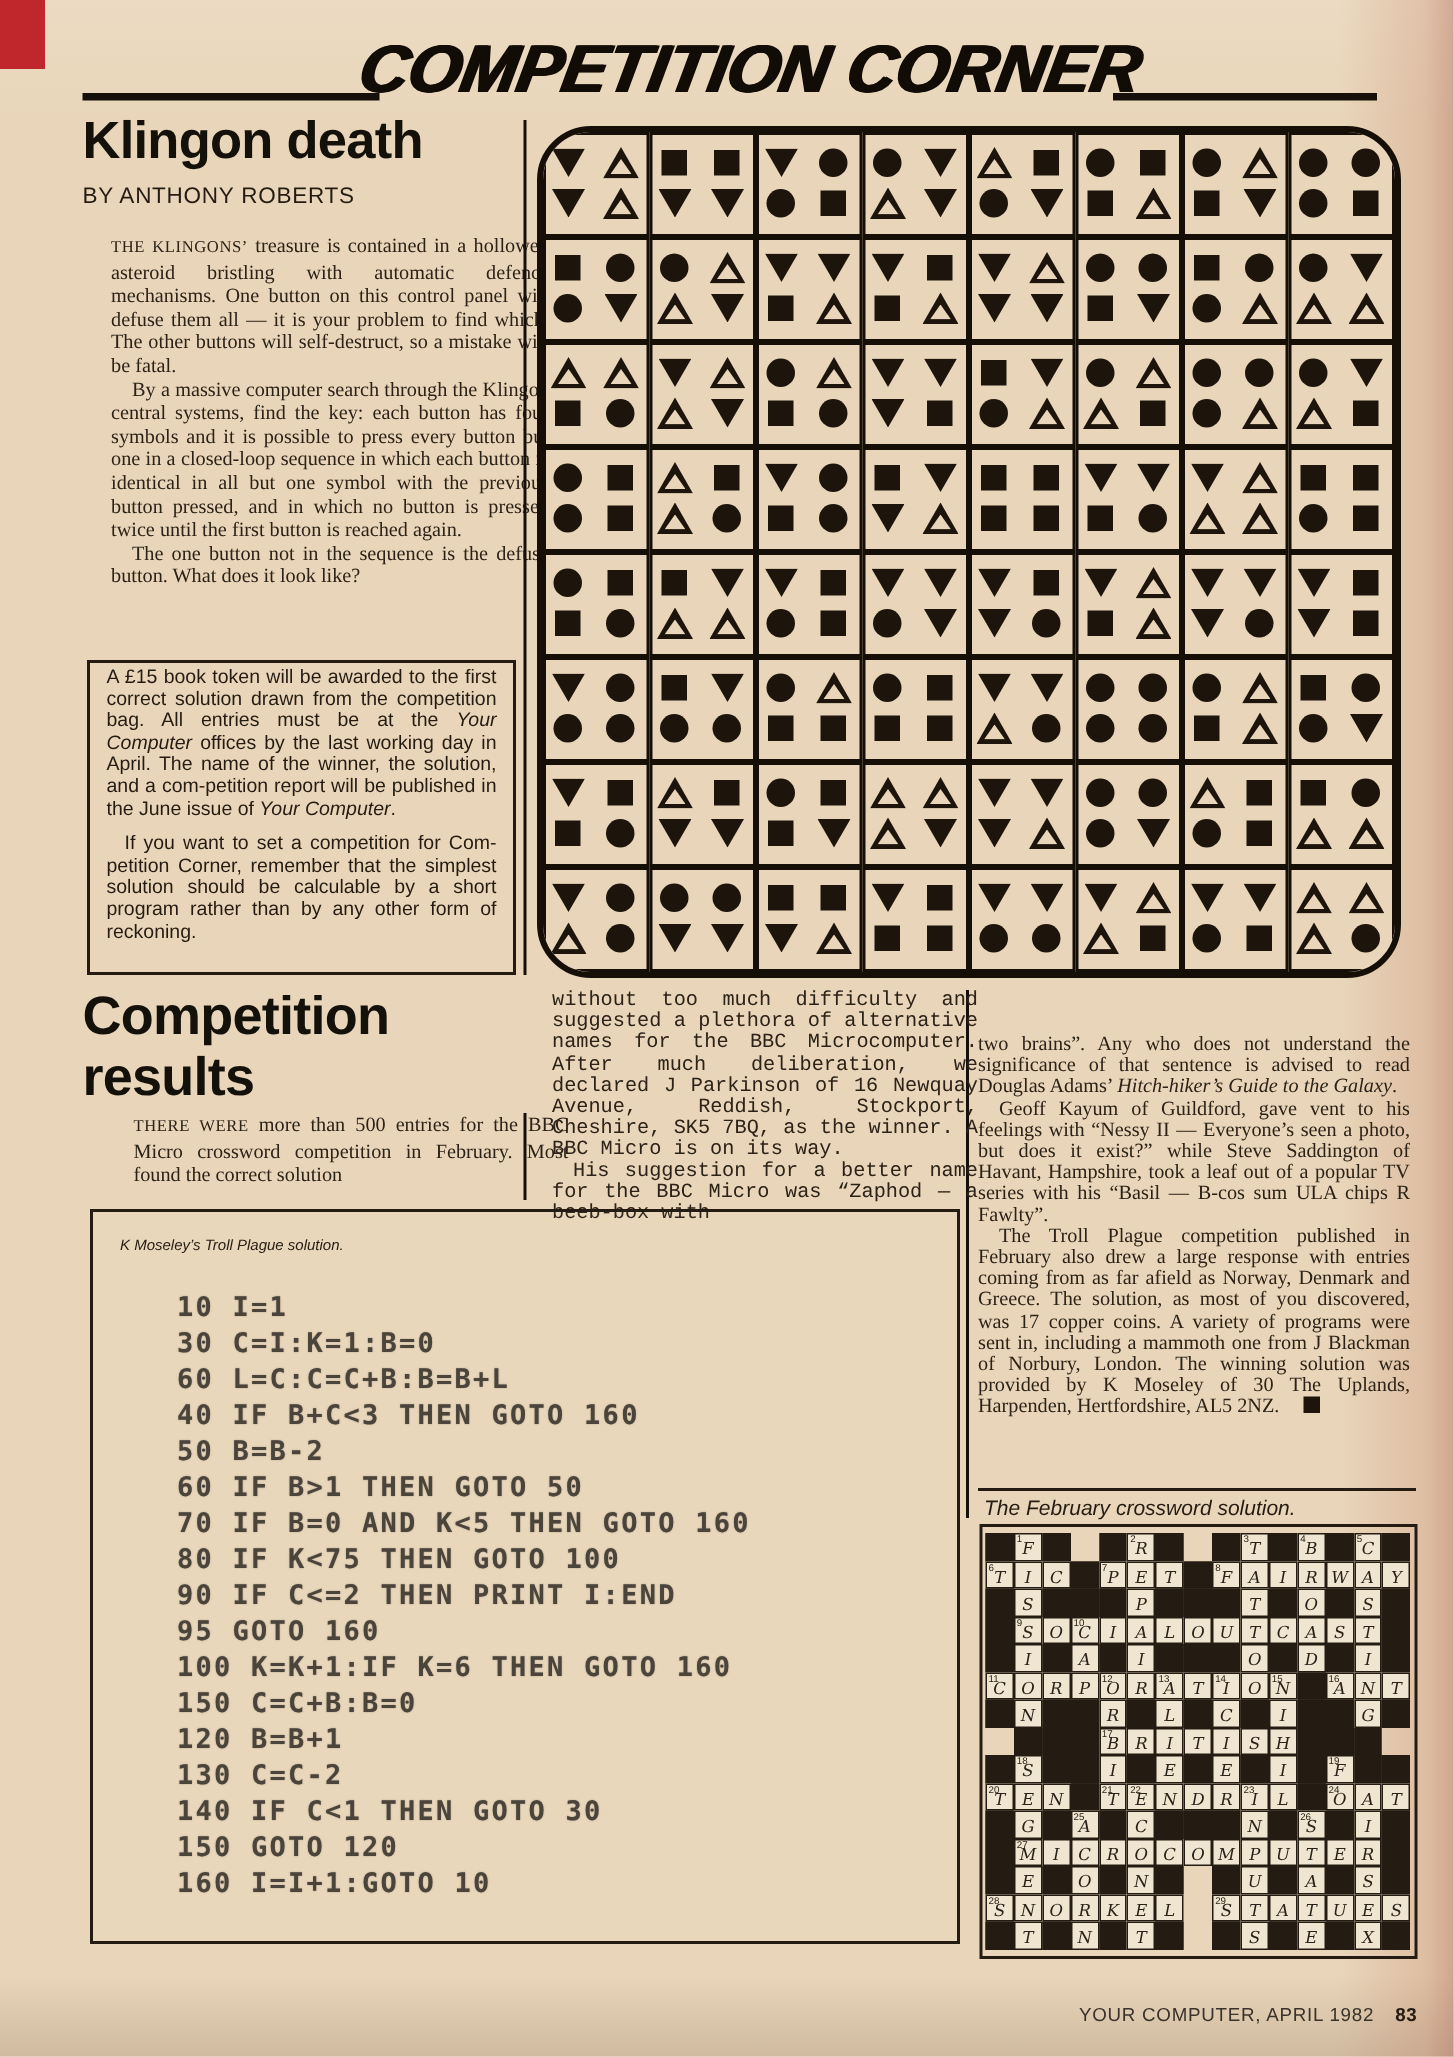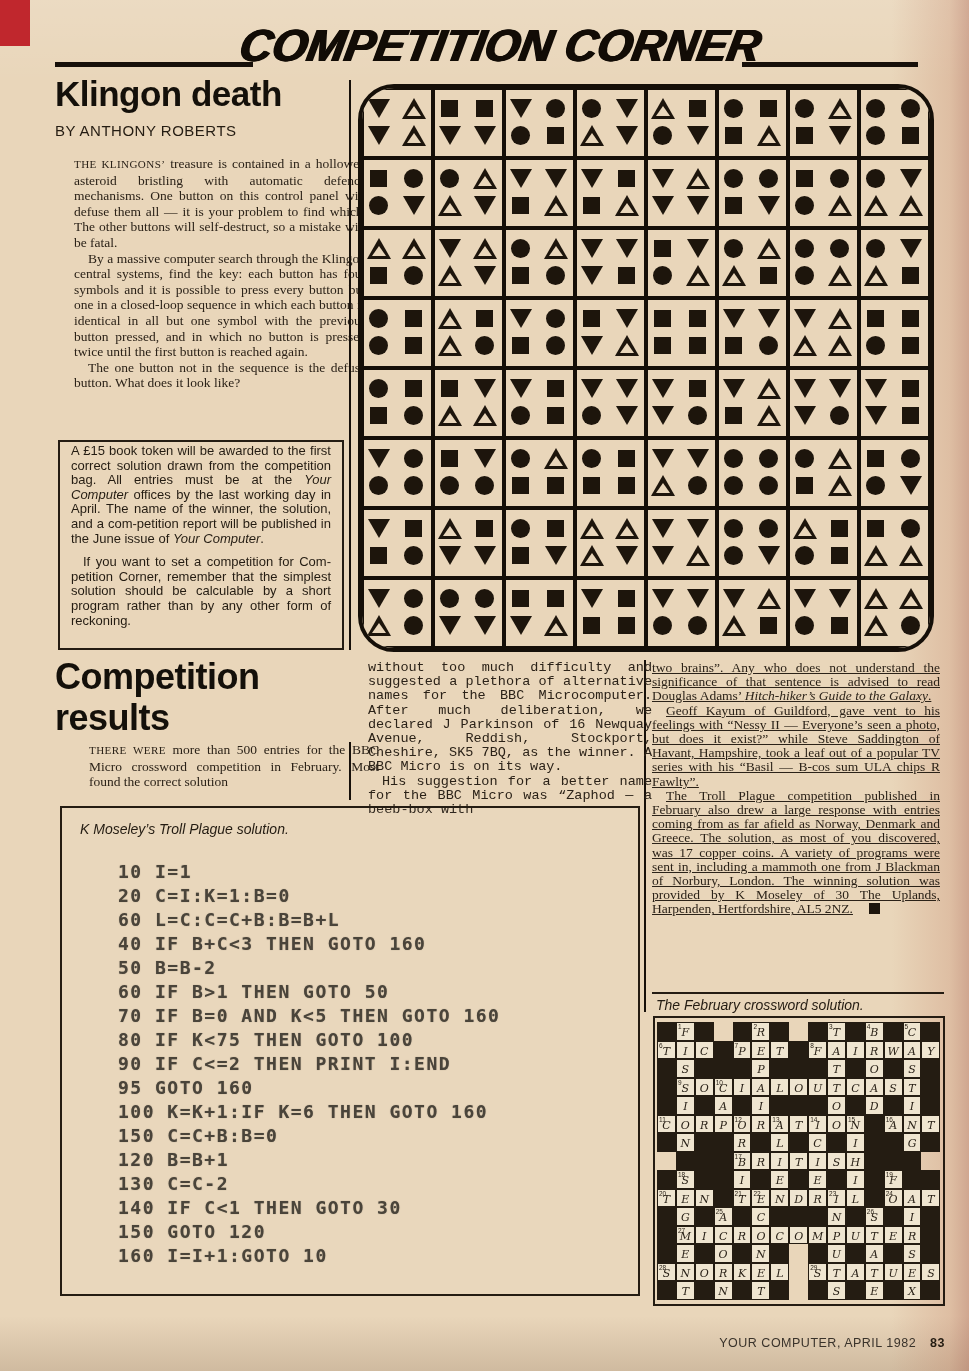--- a/index.html
+++ b/index.html
@@ -59,21 +59,21 @@
     font-family:"Liberation Sans",sans-serif;font-size:15px;letter-spacing:0.5px;color:#241c12;
   }
 
   
   .bodycol{position:absolute;font-size:13.5px;line-height:15.6px;text-align:justify;}
   .bodycol p{margin:0;}
   .bodycol p.ind{text-indent:14px;}
   .kl-body{left:55px;top:156px;width:292px;margin-left:19px;}
   .res-col1{left:55px;top:742px;width:290px;margin-left:34px;}
   .res-col2{left:368px;top:661px;width:284px;line-height:14.2px;font-family:Liberation Mono, monospace;}
-  .res-col3{left:652px;top:661px;width:288px;line-height:14.2px;text-decoration:underline;}
+  .res-col3{left:652px;top:689px;width:288px;line-height:14.2px;}
   .it{font-style:italic;}
   .sc{font-size:0.82em;letter-spacing:0.4px;}
   .endmark{display:inline-block;width:11px;height:11px;background:#1d150c;margin-left:16px;vertical-align:-1px;}
 
   
   .token-box{
     position:absolute;left:58px;top:440px;width:286px;height:210px;box-sizing:border-box;
     border:2px solid #241c12;padding:2px 11px;overflow:hidden;
     font-family:"Liberation Sans",sans-serif;font-size:13px;line-height:14.6px;text-align:justify;color:#241c12;
   }
@@ -99,21 +99,21 @@
   .sym.ut::before{content:"";position:absolute;left:0;top:0;width:24px;height:21px;background:var(--ink);clip-path:polygon(50% 0,100% 100%,0 100%);}
   .sym.ut::after{content:"";position:absolute;left:5px;top:8px;width:14px;height:10px;background:var(--paper);clip-path:polygon(50% 0,100% 100%,0 100%);}
 
   
   .listing-box{
     position:absolute;left:60px;top:806px;width:580px;height:490px;box-sizing:border-box;
     border:2px solid #241c12;background:rgba(255,255,255,0.03);
     padding:12px 0 0 18px;overflow:hidden;
   }
   .listing-caption{
-    font-family:"Liberation Sans",sans-serif;font-style:italic;font-size:14px;color:#241c12;
+    font-family:"Liberation Sans",sans-serif;font-style:italic;font-size:10px;color:#241c12;
   }
   .code-lines{margin-top:22px;margin-left:38px;}
   .code-line{
     font-family:"DejaVu Sans Mono",monospace;
     font-size:18px;line-height:24px;letter-spacing:1.5px;font-weight:bold;
     color:#4a443a;white-space:pre;
     text-shadow:0 0 1px rgba(74,68,58,.5);
   }
 
   
@@ -573,21 +573,21 @@
   <div class="bodycol res-col3">
       <p><span>two brains”. Any who does not understand the significance of that sentence is advised to read Douglas Adams’ </span><span class="it">Hitch-hiker’s Guide to the Galaxy</span><span>.</span></p>
       <p class="ind"><span>Geoff Kayum of Guildford, gave vent to his feelings with “Nessy II — Everyone’s seen a photo, but does it exist?” while Steve Saddington of Havant, Hampshire, took a leaf out of a popular TV series with his “Basil — B-cos sum ULA chips R Fawlty”.</span></p>
       <p class="ind"><span>The Troll Plague competition published in February also drew a large response with entries coming from as far afield as Norway, Denmark and Greece. The solution, as most of you discovered, was 17 copper coins. A variety of programs were sent in, including a mammoth one from J Blackman of Norbury, London. The winning solution was provided by K Moseley of 30 The Uplands, Harpenden, Hertfordshire, AL5 2NZ.</span><span class="endmark"></span></p>
     </div>
 
   <div class="listing-box">
     <span class="listing-caption">K Moseley’s Troll Plague solution.</span>
     <div class="code-lines">
         <div class="code-line">10 I=1</div>
-        <div class="code-line">20 C=I:K=1:B=0</div>
+        <div class="code-line">30 C=I:K=1:B=0</div>
         <div class="code-line">60 L=C:C=C+B:B=B+L</div>
         <div class="code-line">40 IF B+C&lt;3 THEN GOTO 160</div>
         <div class="code-line">50 B=B-2</div>
         <div class="code-line">60 IF B&gt;1 THEN GOTO 50</div>
         <div class="code-line">70 IF B=0 AND K&lt;5 THEN GOTO 160</div>
         <div class="code-line">80 IF K&lt;75 THEN GOTO 100</div>
         <div class="code-line">90 IF C&lt;=2 THEN PRINT I:END</div>
         <div class="code-line">95 GOTO 160</div>
         <div class="code-line">100 K=K+1:IF K=6 THEN GOTO 160</div>
         <div class="code-line">150 C=C+B:B=0</div>

